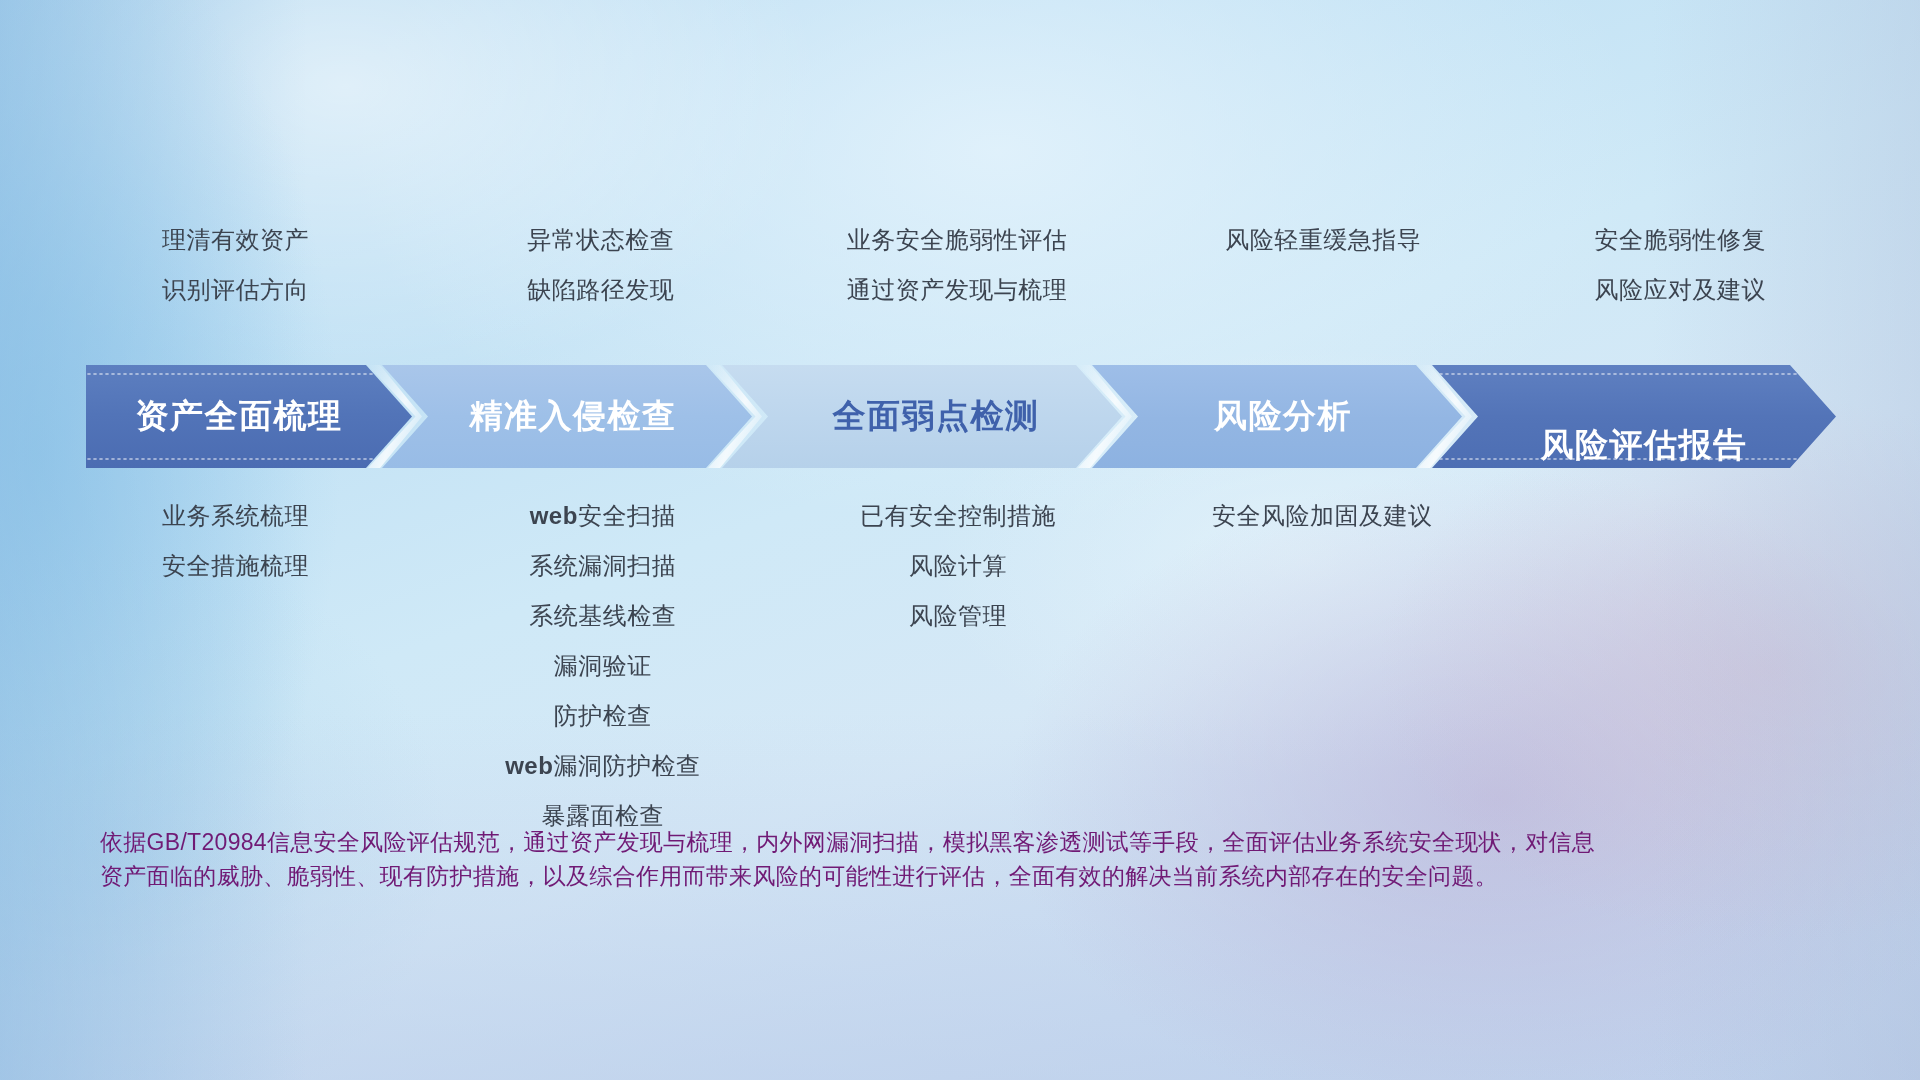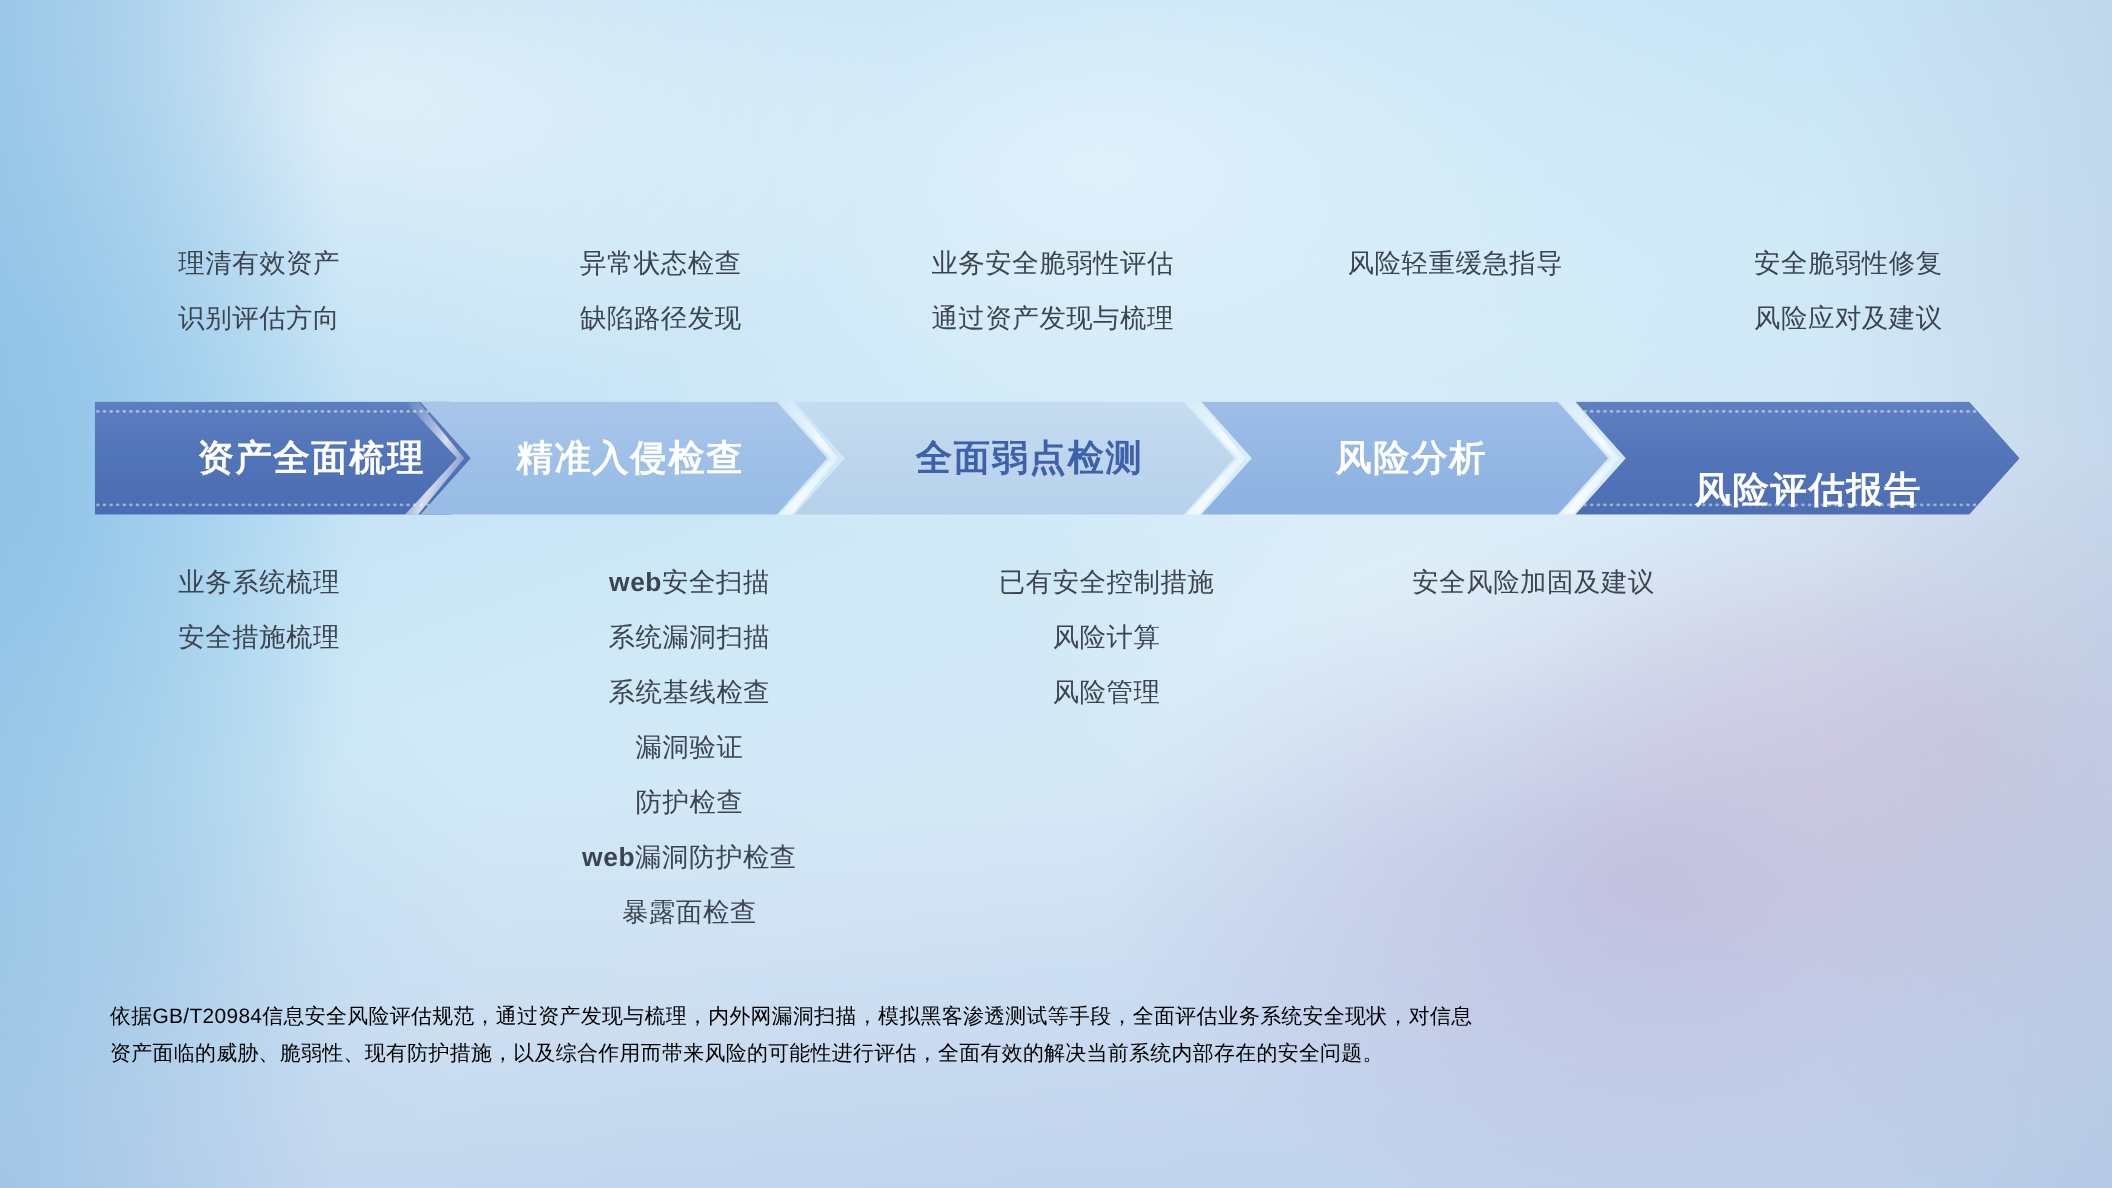--- a/index.html
+++ b/index.html
@@ -123,21 +123,21 @@
   }
 
   
   #chev-0 { left: 0px;    width: 326px; }
   #chev-1 { left: 296px;  width: 370px; }
   #chev-2 { left: 636px;  width: 400px; }
   #chev-3 { left: 1006px; width: 370px; }
   #chev-4 { left: 1346px; width: 404px; }
 
   
-  #chev-0 { background: linear-gradient(180deg,#5d7fc0 0%, #5274b8 48%, #4b6cb2 100%); padding-left: 44px; }
+  #chev-0 { background: linear-gradient(180deg,#5d7fc0 0%, #5274b8 48%, #4b6cb2 100%); }
   #chev-1 { background: linear-gradient(180deg,#a9c6ea 0%, #9ec0e8 50%, #98bce6 100%); }
   #chev-2 { background: linear-gradient(180deg,#c6dcf0 0%, #bdd6ed 52%, #b6d1ea 100%); }
   #chev-3 { background: linear-gradient(180deg,#9ebee8 0%, #93b6e3 52%, #8db2e1 100%); }
   #chev-4 { background: linear-gradient(180deg,#5f80c1 0%, #5374b8 50%, #4d6eb3 100%); align-items: flex-end; }
 
   #chev-0 .chev-label,
   #chev-1 .chev-label,
   #chev-3 .chev-label,
   #chev-4 .chev-label { color: #ffffff; }
   #chev-2 .chev-label { color: #3f61ab; margin-left: 16px; }
@@ -174,22 +174,21 @@
     background-image: radial-gradient(rgba(255,255,255,0.85) 38%, transparent 42%);
     background-size: 6px 4px;
     opacity: .55;
     pointer-events: none;
   }
   .chev-dots.t { top: 7px; }
   .chev-dots.b { bottom: 7px; }
 
   
   #bottom-row {
-    top: 518px;
-    gap: 24px;
+    top: 504px;
   }
   .bot-item {
     font-size: 24px;
     color: #3c4450;
     line-height: 1.0;
     margin-bottom: 26px;
     white-space: nowrap;
     letter-spacing: 0.5px;
   }
   .bot-item b, .bot-item strong {
@@ -198,25 +197,25 @@
   #bottom-row .col:nth-child(1) { padding-right: 38px; }
   #bottom-row .col:nth-child(2) { padding-right: 10px; }
   #bottom-row .col:nth-child(3) { padding-right: 6px; }
   #bottom-row .col:nth-child(4) { padding-left: 16px; }
   #bottom-row .col:nth-child(5) { padding-left: 26px; }
 
   
   #footer {
     position: absolute;
     left: 100px;
-    top: 908px;
+    top: 825px;
     width: 1620px;
-    font-size: 19px;
+    font-size: 23px;
     line-height: 34px;
-    color: #000000;
+    color: #701a75;
     letter-spacing: 0.3px;
   }
   #footer .fline { white-space: nowrap; }
 </style>
 </head>
 <body>
 
 <div id="stage">
 
   <div class="bg-layer bg-base"></div>

